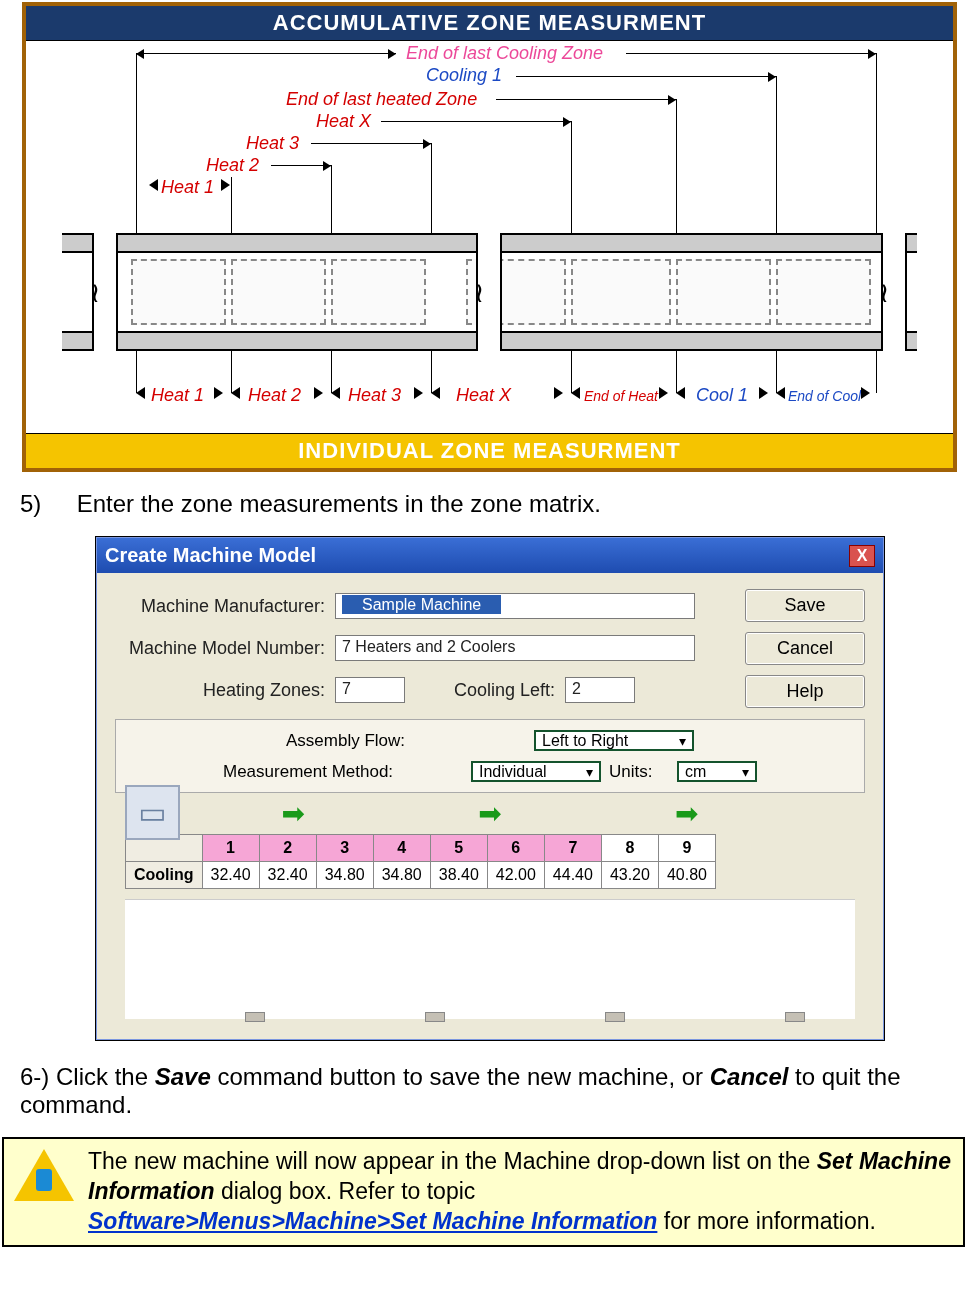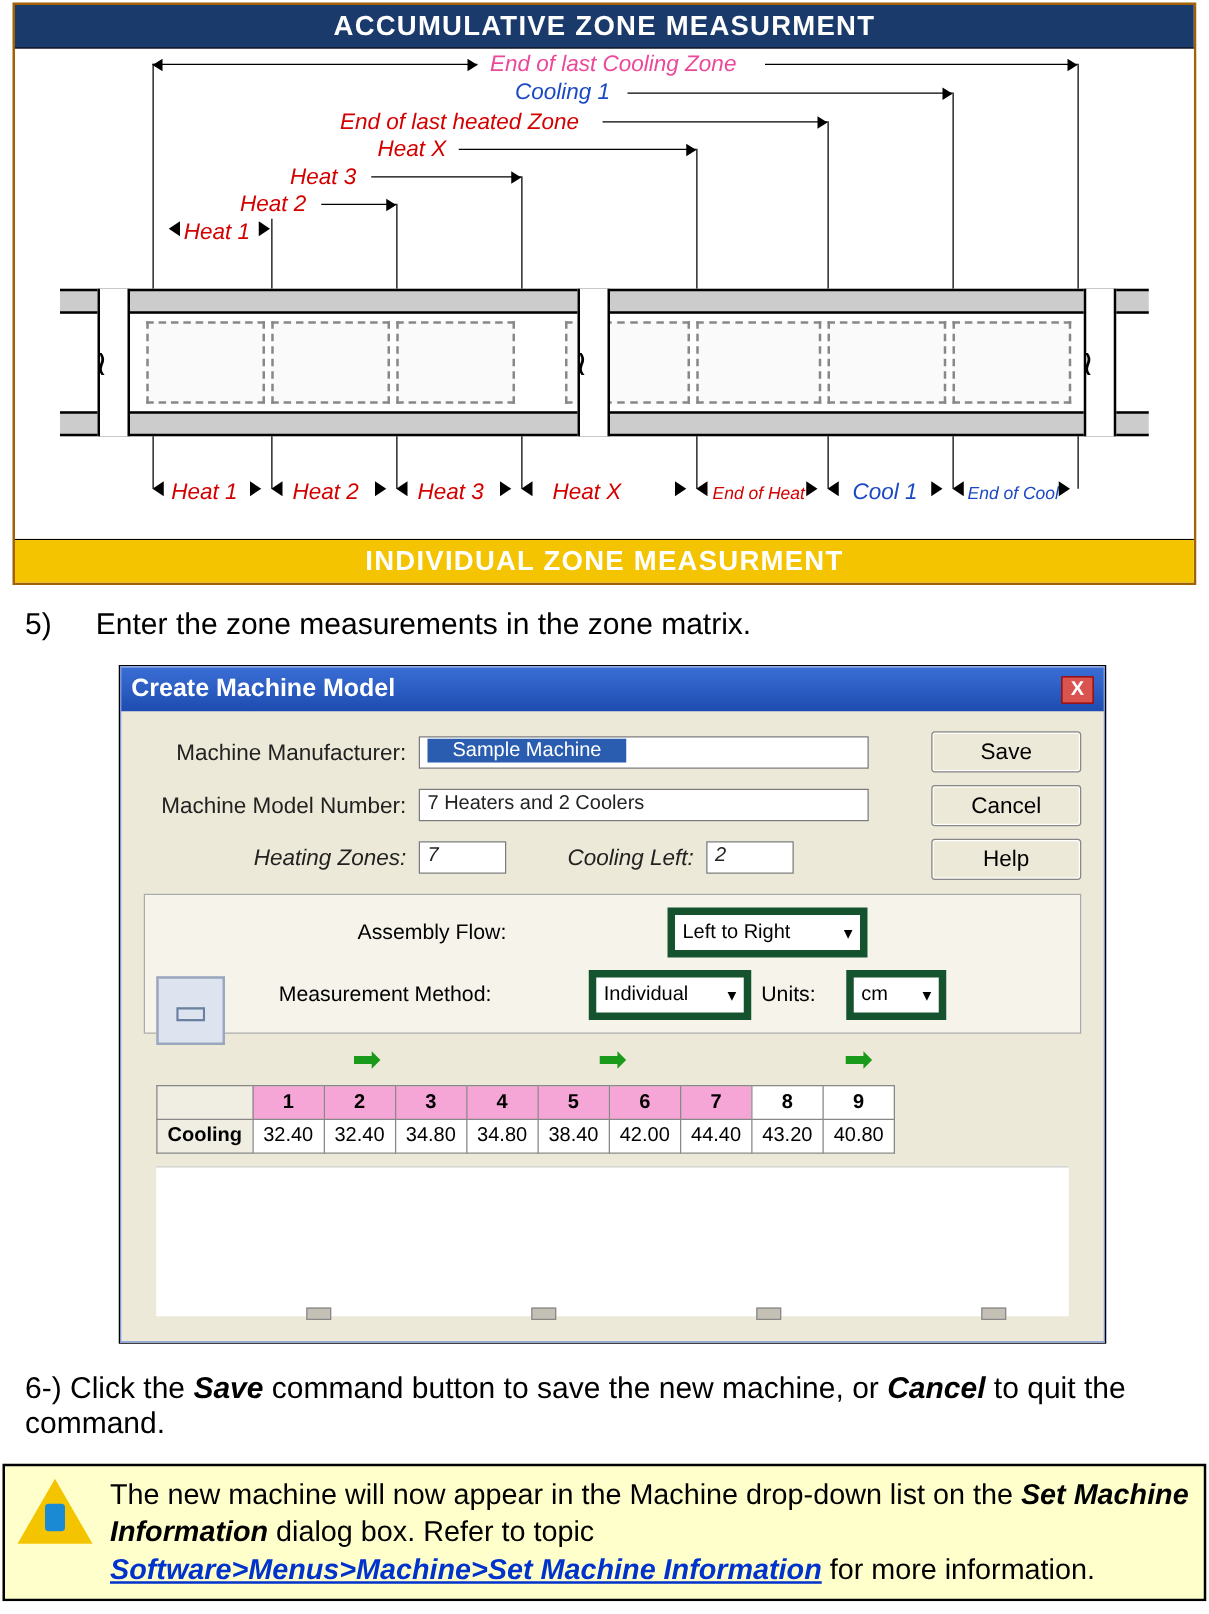--- a/index.html
+++ b/index.html
@@ -1,19 +1,19 @@
 <!DOCTYPE html>
 <html><head>
 <meta charset="utf-8">
 <style>
   * { box-sizing: border-box; margin: 0; padding: 0; }
   body { font-family: Arial, Helvetica, sans-serif; background: #fff; color: #000; width: 967px; font-size: 22px; }
 
   
-  .diagram-outer { border: 2px solid #a16207; margin: 2px 10px 18px 10px; }
+  .diagram-outer { border: 4px solid #a16207; margin: 2px 10px 18px 22px; }
   .banner-top { background: #1b3a6c; color: #fff; font-weight: bold; text-align: center; padding: 4px 0; font-size: 22px; letter-spacing: 1px; border-bottom: 1px solid #000; }
   .banner-bot { background: #f5c400; color: #fff; font-weight: bold; text-align: center; padding: 4px 0; font-size: 22px; letter-spacing: 1px; border-top: 1px solid #000; }
   .diagram-body { position: relative; height: 392px; background: #fff; }
   .diag-label { position: absolute; font-style: italic; font-size: 18px; white-space: nowrap; }
   .lbl-red { color: #d40000; }
   .lbl-blue { color: #ec4899; }
   .lbl-cool1 { color: #1b49c4; }
   .arrow-h { position: absolute; height: 0; border-top: 1px solid #000; }
   .arrow-h::before, .arrow-h::after { content: ""; position: absolute; top: -5px; width: 0; height: 0; border-top: 5px solid transparent; border-bottom: 5px solid transparent; }
   .arrow-h.both::before { left: 0; border-right: 8px solid #000; }
@@ -42,21 +42,21 @@
   .dlg-body { padding: 20px 18px 10px 18px; position: relative; }
   .row { display: flex; align-items: center; margin-bottom: 16px; font-size: 18px; color: #222; }
   .row .lbl { width: 210px; text-align: right; margin-right: 10px; }
   .txt { background: #fff; border: 1px solid #7a7a7a; height: 26px; padding: 2px 6px; font-size: 16px; }
   .sel { background: #2a5db0; color: #fff; padding: 1px 20px; }
   .btncol { position: absolute; right: 18px; top: 16px; width: 120px; }
   .winbtn { display: block; width: 100%; background: #ece9d8; border: 1px solid #888; border-radius: 3px; padding: 5px 0; margin-bottom: 10px; font-size: 18px; text-align: center; box-shadow: inset 0 0 0 1px #fff; }
   .subpanel { margin-top: 14px; border: 1px solid #aaa; background: #f6f3ea; padding: 10px 10px 0 10px; }
   .subrow { display: flex; align-items: center; justify-content: center; margin-bottom: 10px; font-size: 17px; gap: 8px; }
   .subrow .slbl { text-align: left; }
-  .dd { background: #fff; border: 6px solid #14532d; height: 40px; padding: 2px 6px; font-size: 16px; display: inline-flex; align-items: center; justify-content: space-between; }
+  .dd { background: #fff; border: 2px solid #14532d; height: 21px; padding: 2px 6px; font-size: 16px; display: inline-flex; align-items: center; justify-content: space-between; }
   .dd::after { content: "▾"; margin-left: 8px; font-size: 14px; }
   .miniicon { width: 55px; height: 55px; background: #dde4ef; border: 2px solid #9aa7bd; position: absolute; left: 28px; top: 212px; display:flex; align-items:center; justify-content:center; font-size:30px; color:#6a80a0;}
   .green-arrow-row { display: flex; justify-content: space-around; margin: 4px 80px 4px 80px; }
   .garrow { color: #1a9a1a; font-size: 28px; }
   .zonetable { border-collapse: collapse; margin: 0 10px 8px 10px; font-size: 16px; }
   .zonetable th, .zonetable td { border: 1px solid #888; padding: 4px 8px; text-align: center; background: #fff; }
   .zonetable th { font-weight: bold; }
   .zonetable th.hot { background: #f6a6d6; }
   .zonetable td.lab { background: #f0ede2; font-weight: bold; }
   .bottomspace { height: 120px; border-top:1px solid #ccc; margin:10px; background:#fff; position:relative;}
@@ -186,21 +186,21 @@
       </div>
 
       <div class="row">
         <span class="lbl">Machine Manufacturer:</span>
         <span class="txt" style="width:360px;"><span class="sel">Sample Machine</span></span>
       </div>
       <div class="row">
         <span class="lbl">Machine Model Number:</span>
         <span class="txt" style="width:360px;">7 Heaters and 2 Coolers</span>
       </div>
-      <div class="row" style="margin-left:40px;font-style:italic;">
+      <div class="row" style="margin-left:40px;">
         <span class="lbl" style="width:170px;">Heating Zones:</span>
         <span class="txt" style="width:70px;">7</span>
         <span class="lbl" style="width:150px;">Cooling Left:</span>
         <span class="txt" style="width:70px;">2</span>
       </div>
 
       <div class="miniicon">▭</div>
 
       <div class="subpanel">
         <div class="subrow">

